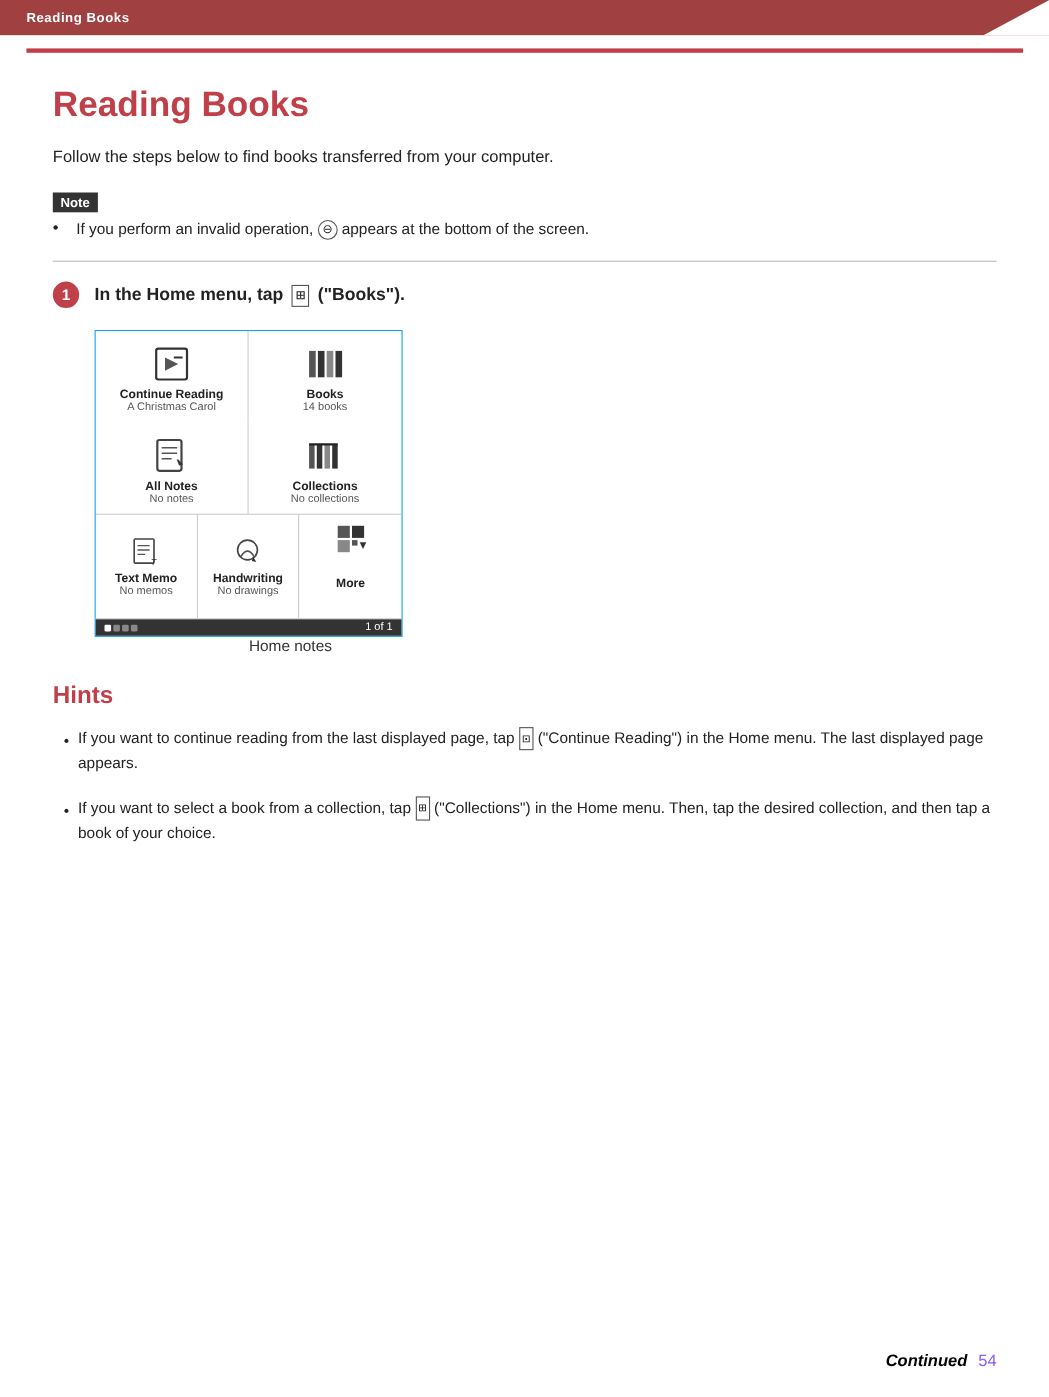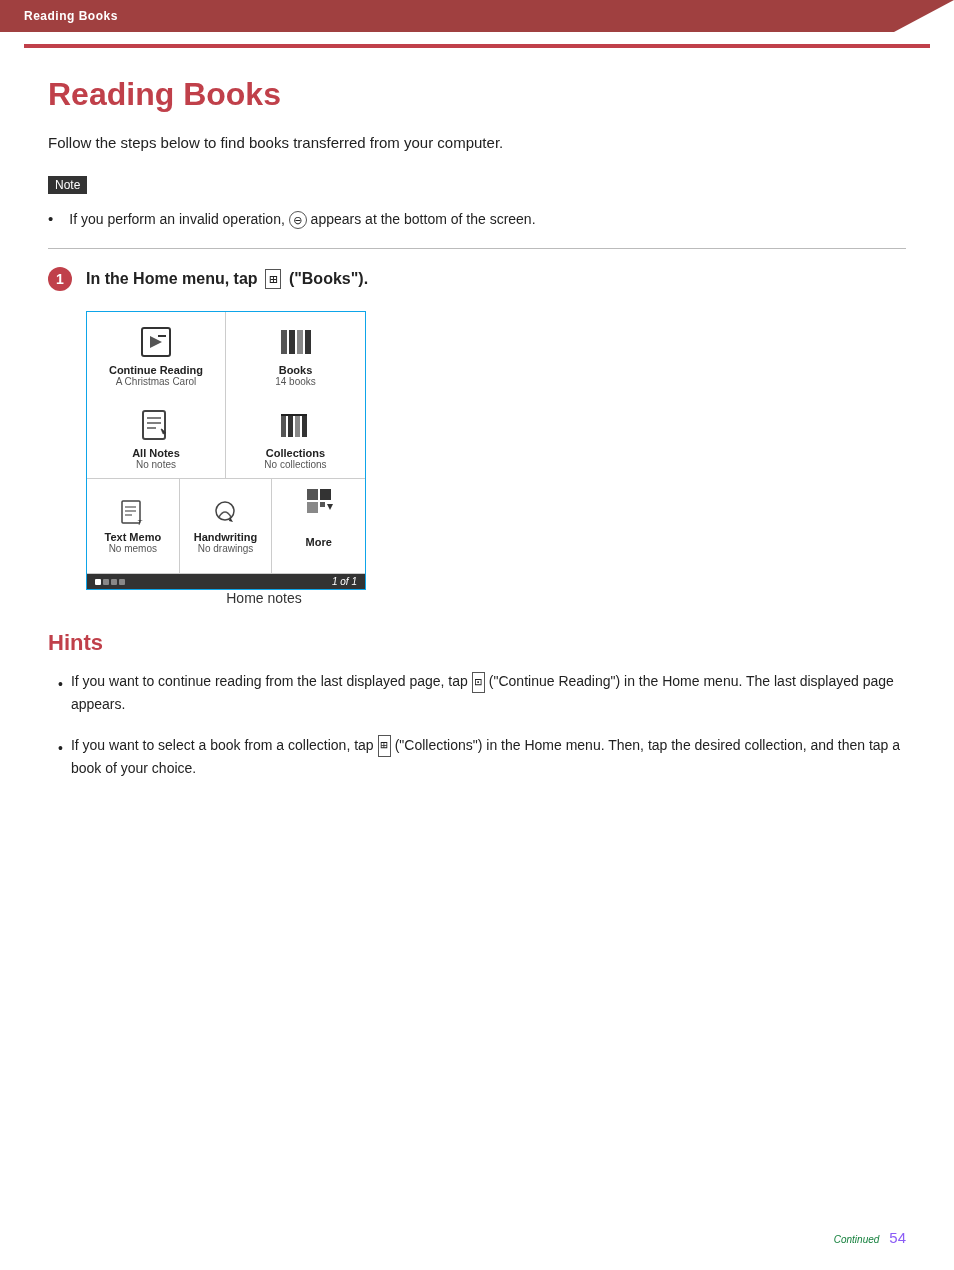--- a/index.html
+++ b/index.html
@@ -72,24 +72,24 @@
     }
 
     
     .note-box {
       margin-bottom: 16px;
     }
     .note-label {
       background: #333;
       color: #fff;
       font-size: 12px;
-      font-weight: normal;
+      font-weight: bold;
       padding: 2px 7px;
       display: inline-block;
-      margin-bottom: 14px;
+      margin-bottom: 4px;
     }
     .note-text {
       font-size: 14px;
       line-height: 1.6;
       color: #222;
       padding-left: 10px;
     }
     .note-bullet {
       display: flex;
       gap: 6px;
@@ -200,21 +200,20 @@
     .home-menu-footer {
       background: #333;
       color: #fff;
       font-size: 10px;
       text-align: left;
       padding: 3px;
       display: flex;
       justify-content: space-between;
       align-items: center;
       padding: 2px 8px;
-      font-style: italic;
     }
     .home-menu-footer-dots {
       display: flex;
       gap: 2px;
     }
     .home-menu-dot {
       width: 6px;
       height: 6px;
       background: #888;
       border-radius: 1px;
@@ -274,24 +273,24 @@
     
     .page-footer {
       position: absolute;
       bottom: 24px;
       right: 48px;
       display: flex;
       align-items: baseline;
       gap: 10px;
     }
     .footer-continued {
-      font-size: 10px;
-      font-weight: normal;
+      font-size: 15px;
+      font-weight: bold;
       font-style: italic;
-      color: #15803d;
+      color: #000000;
     }
     .footer-pagenum {
       font-size: 15px;
       color: #8b5cf6;
     }
   </style>
 </head>
 <body>
 
 <div class="header-bar">

